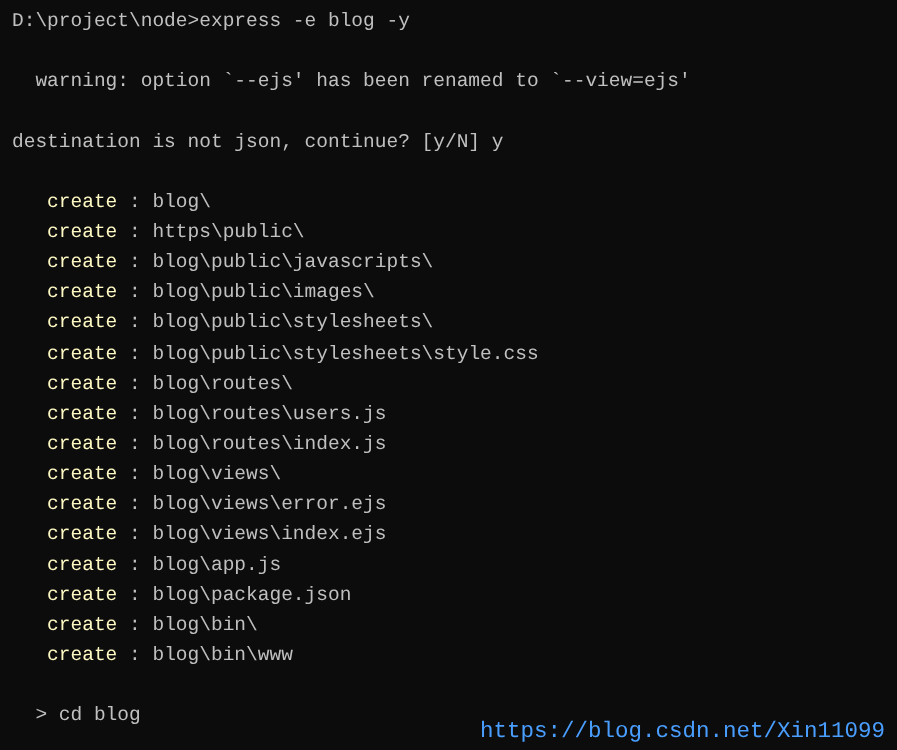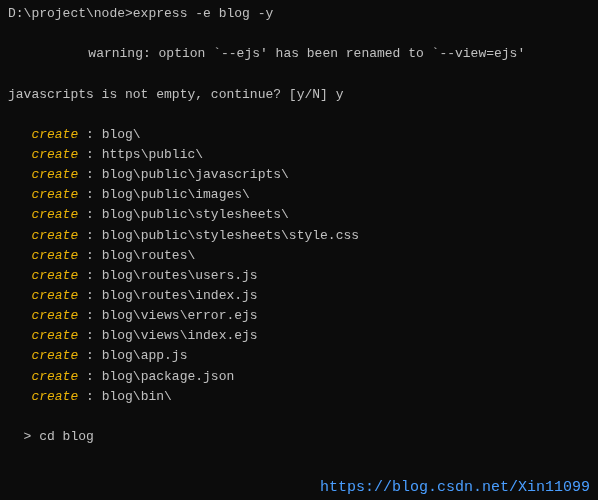--- a/index.html
+++ b/index.html
@@ -35,72 +35,72 @@
     .white {
       color: #c0c0c0;
     }
 
     .prompt-line {
       color: #c0c0c0;
     }
 
     .warning-line {
       color: #c0c0c0;
-      text-align: center;
     }
 
     .footer-url {
       position: absolute;
       bottom: 4px;
       right: 8px;
       color: #4a9eff;
       font-size: 15px;
     }
 
     .create-keyword {
-      color: #eab308;
-      font-style: italic;
+      color: #fef9c3;
     }
 
     .colon {
       color: #c0c0c0;
     }
   </style>
 </head>
 <body>
 
 <div class="terminal">
 
   <div class="line prompt-line">D:\project\node&gt;express -e blog -y</div>
 
   <div class="line"> </div>
 
   <div class="line warning-line">  warning: option `--ejs' has been renamed to `--view=ejs'</div>
 
   <div class="line"> </div>
 
-  <div class="line">javascripts is not empty, continue? [y/N] y</div>
+  <div class="line">destination is not json, continue? [y/N] y</div>
 
   <div class="line"> </div>
 
   <div id="create-lines-container">
       <div class="line"><span class="create-keyword">   create</span><span class="colon"> : </span><span class="white">blog\</span></div>
       <div class="line"><span class="create-keyword">   create</span><span class="colon"> : </span><span class="white">https\public\</span></div>
       <div class="line"><span class="create-keyword">   create</span><span class="colon"> : </span><span class="white">blog\public\javascripts\</span></div>
       <div class="line"><span class="create-keyword">   create</span><span class="colon"> : </span><span class="white">blog\public\images\</span></div>
       <div class="line"><span class="create-keyword">   create</span><span class="colon"> : </span><span class="white">blog\public\stylesheets\</span></div>
       <div class="line"><span class="create-keyword">   create</span><span class="colon"> : </span><span class="white">blog\public\stylesheets\style.css</span></div>
       <div class="line"><span class="create-keyword">   create</span><span class="colon"> : </span><span class="white">blog\routes\</span></div>
       <div class="line"><span class="create-keyword">   create</span><span class="colon"> : </span><span class="white">blog\routes\users.js</span></div>
       <div class="line"><span class="create-keyword">   create</span><span class="colon"> : </span><span class="white">blog\routes\index.js</span></div>
+      <div class="line"><span class="create-keyword">   create</span><span class="colon"> : </span><span class="white">blog\views\</span></div>
       <div class="line"><span class="create-keyword">   create</span><span class="colon"> : </span><span class="white">blog\views\error.ejs</span></div>
       <div class="line"><span class="create-keyword">   create</span><span class="colon"> : </span><span class="white">blog\views\index.ejs</span></div>
       <div class="line"><span class="create-keyword">   create</span><span class="colon"> : </span><span class="white">blog\app.js</span></div>
       <div class="line"><span class="create-keyword">   create</span><span class="colon"> : </span><span class="white">blog\package.json</span></div>
       <div class="line"><span class="create-keyword">   create</span><span class="colon"> : </span><span class="white">blog\bin\</span></div>
+      <div class="line"><span class="create-keyword">   create</span><span class="colon"> : </span><span class="white">blog\bin\www</span></div>
     </div>
 
   <div class="line"> </div>
 
   <div class="line">  &gt; cd blog</div>
 
   <div class="footer-url">https://blog.csdn.net/Xin11099</div>
 </div>
 
 </body></html>

